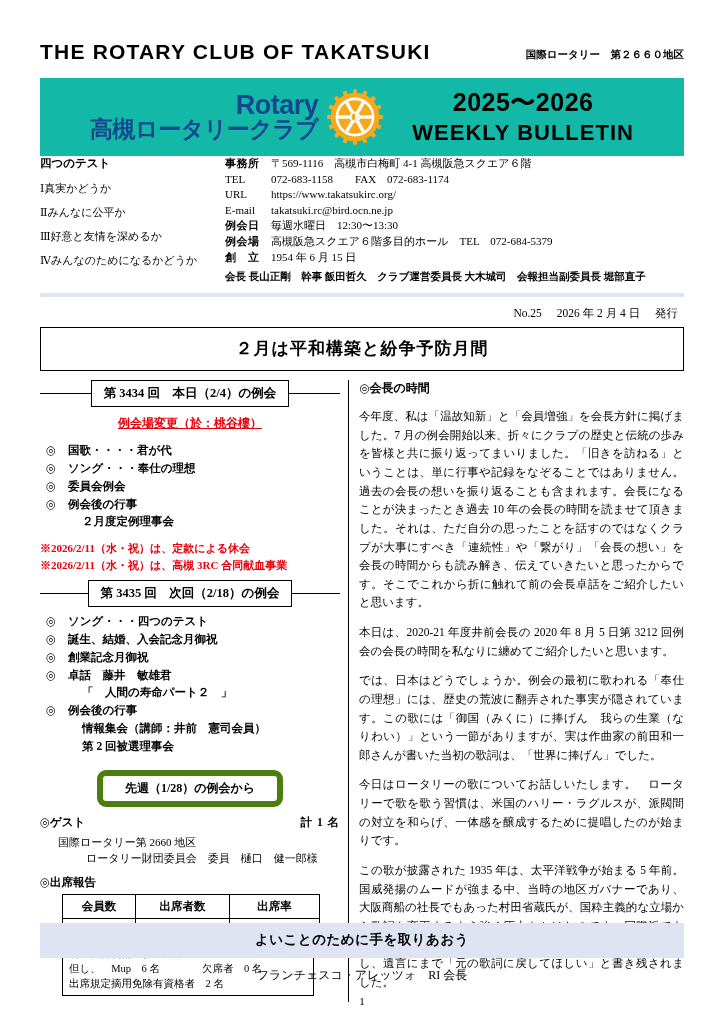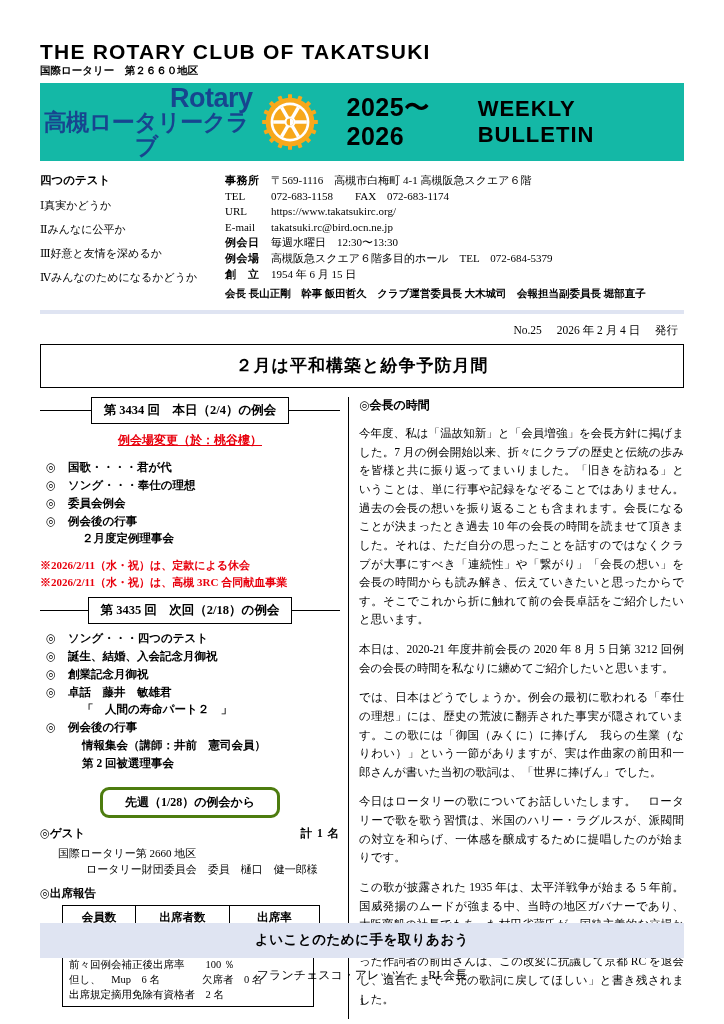--- a/index.html
+++ b/index.html
@@ -19,25 +19,24 @@
     position: relative;
     width: 724px;
     height: 1024px;
     box-sizing: border-box;
     padding: 0 40px;
   }
 
   
   .masthead {
     display: flex;
-    align-items: flex-start;
+    align-items: flex-end;
     justify-content: space-between;
     padding-top: 40px;
-    padding-bottom: 3px;
-    flex-direction: column;
+    padding-bottom: 14px;
   }
   .masthead-title {
     font-family: "Liberation Sans", sans-serif;
     font-weight: bold;
     font-size: 21px;
     letter-spacing: 1.2px;
     white-space: nowrap;
   }
   .masthead-district {
     font-family: "Liberation Sans", sans-serif;
@@ -79,42 +78,42 @@
     text-align: center;
   }
   .rotary-mark {
     width: 58px;
     height: 58px;
     flex: 0 0 58px;
     margin: 0 6px 0 2px;
   }
   .banner-right {
     display: flex;
-    align-items: flex-start;
+    flex-direction: column;
+    align-items: center;
     line-height: 1.15;
     margin-left: 18px;
   }
   .year-range {
     font-family: "Liberation Sans", sans-serif;
     font-weight: bold;
     font-size: 25px;
     letter-spacing: 0.5px;
   }
   .weekly-bulletin {
     font-family: "Liberation Sans", sans-serif;
     font-weight: bold;
     font-size: 22px;
     letter-spacing: 1px;
     margin-top: 3px;
   }
 
   
   .info-wrap {
     display: flex;
-    padding-top: 12px;
     padding-bottom: 2px;
   }
   .fourway {
     width: 185px;
     flex: 0 0 185px;
     font-size: 11px;
   }
   .fourway-title {
     font-weight: bold;
     font-size: 11.5px;
@@ -249,21 +248,21 @@
     line-height: 1.5;
   }
   .alerts div { white-space: nowrap; }
 
   .lastweek-wrap {
     display: flex;
     justify-content: center;
     margin: 14px 0 8px;
   }
   .lastweek {
-    border: 3px solid #4d7c0f;
+    border: 6px solid #4d7c0f;
     border-radius: 9px;
     padding: 4px 22px;
     font-size: 12px;
     font-weight: bold;
     white-space: nowrap;
   }
 
   .sec-head {
     font-size: 11.5px;
     font-weight: bold;

